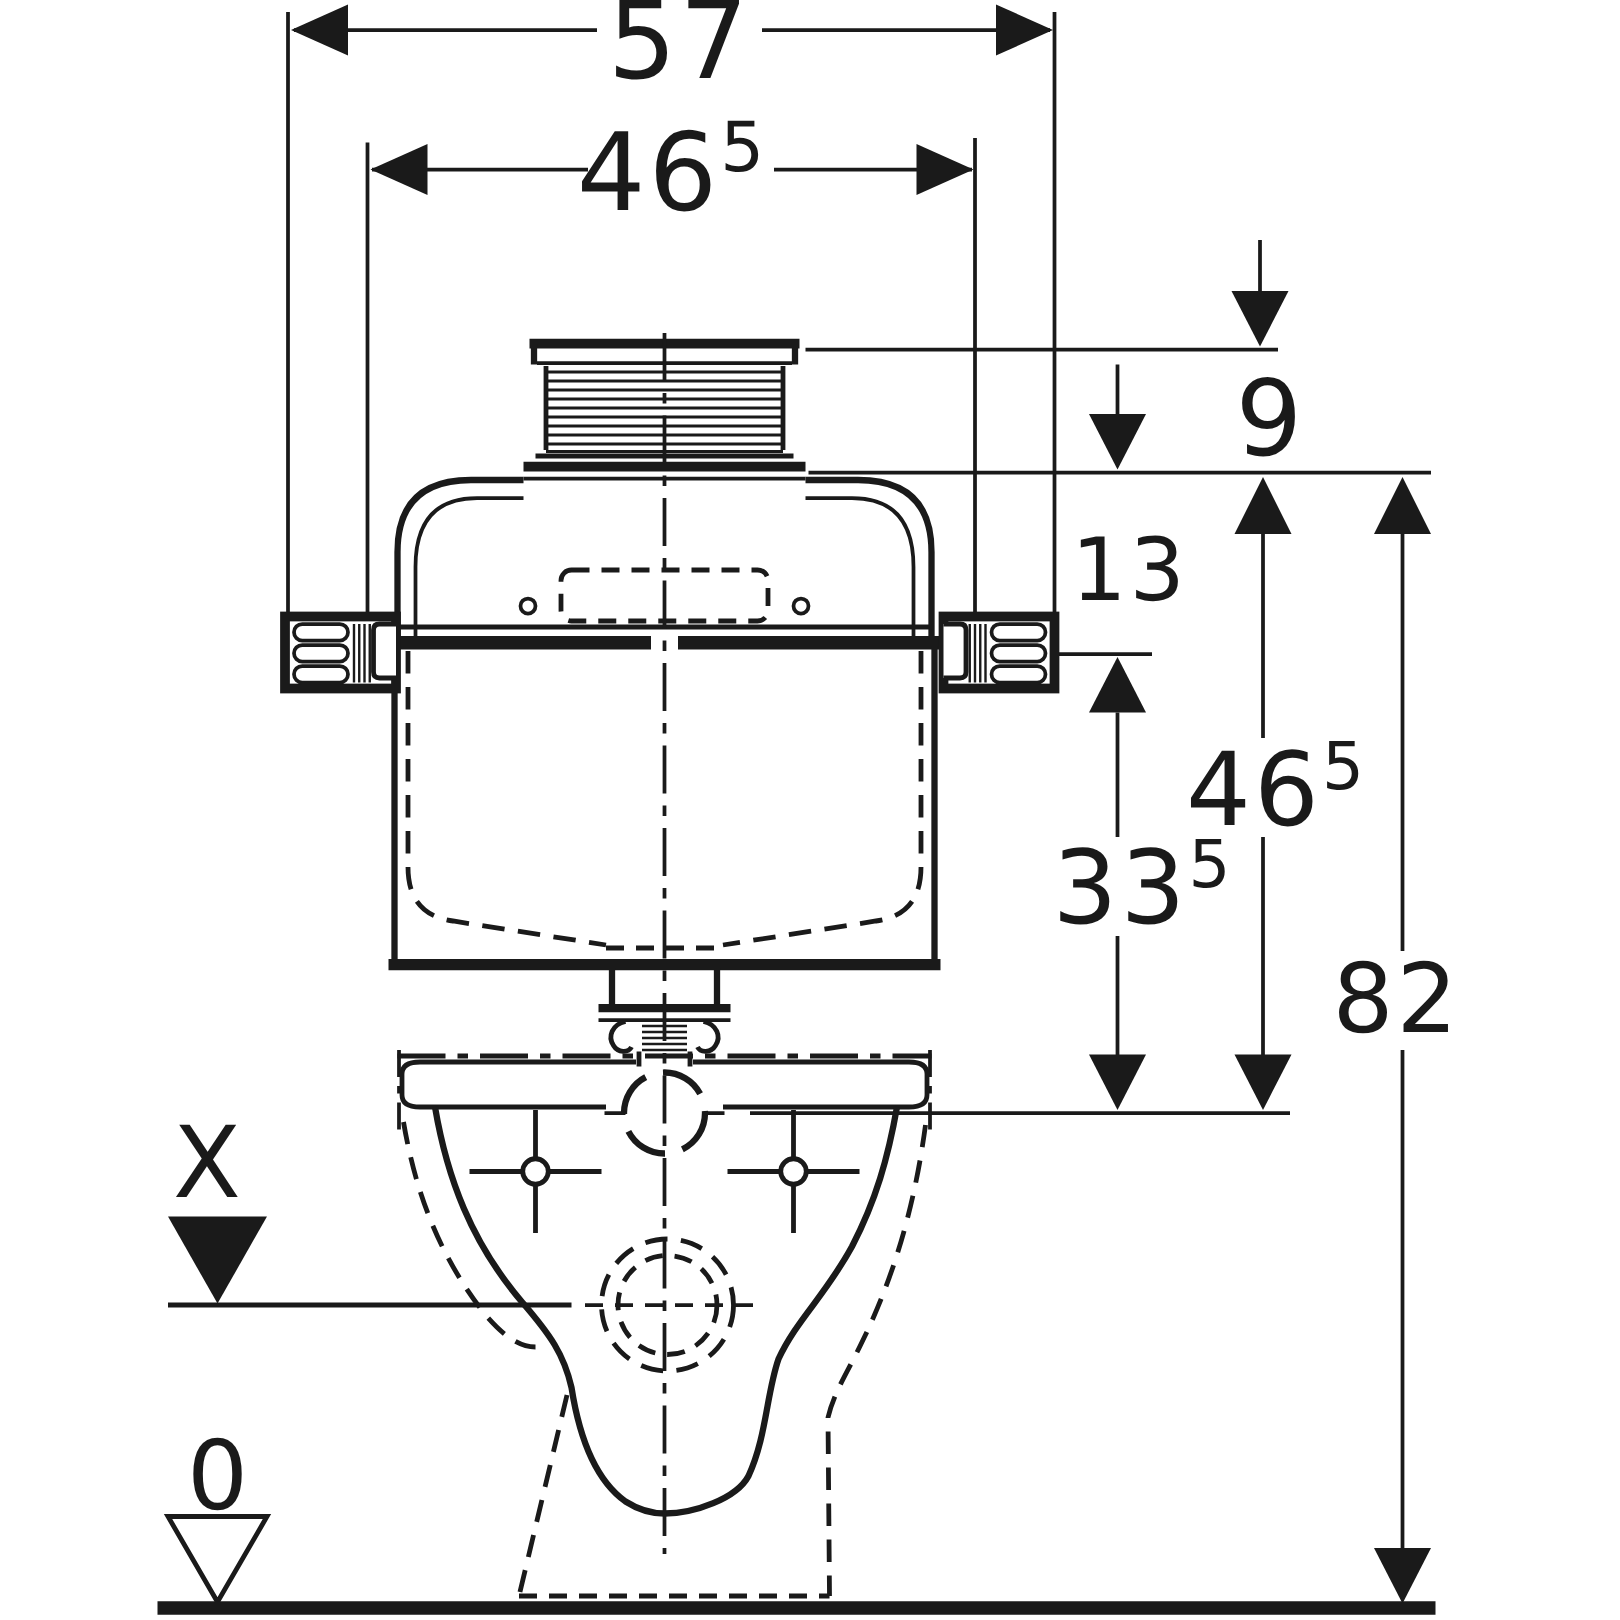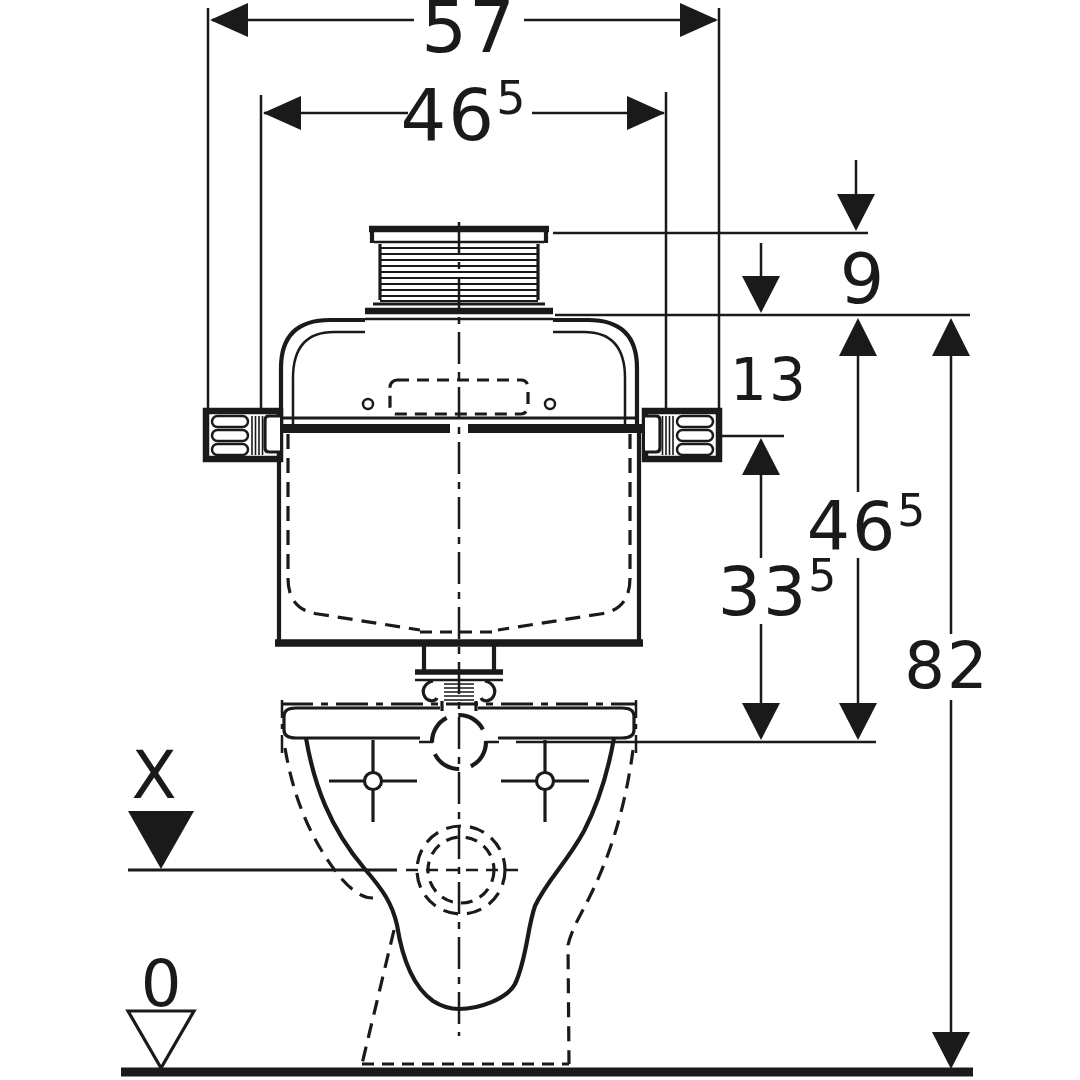--- a/index.html
+++ b/index.html
@@ -1,17 +1,17 @@
 <!DOCTYPE html>
 <html style="--line: #1a1a1a;"><head>
 <meta charset="utf-8">
 <style>
   html,body{margin:0;padding:0;}
   body{width:1080px;height:1080px;background:#fff;overflow:hidden;}
-  #stage{width:1044px;height:1080px;position:relative;padding-left:16px;}
+  #stage{width:1044px;height:1080px;position:relative;}
   svg{display:block;}
   .ln{stroke:var(--line,#1a1a1a);fill:none;stroke-linecap:butt;}
   .w2{stroke-width:2.5;}
   .w3{stroke-width:3.2;}
   .w4{stroke-width:4.2;}
   .w5{stroke-width:5.5;}
   .w6{stroke-width:6.5;}
   .w9{stroke-width:9;}
   .fl{fill:var(--line,#1a1a1a);stroke:none;}
   .wfl{fill:#ffffff;}

